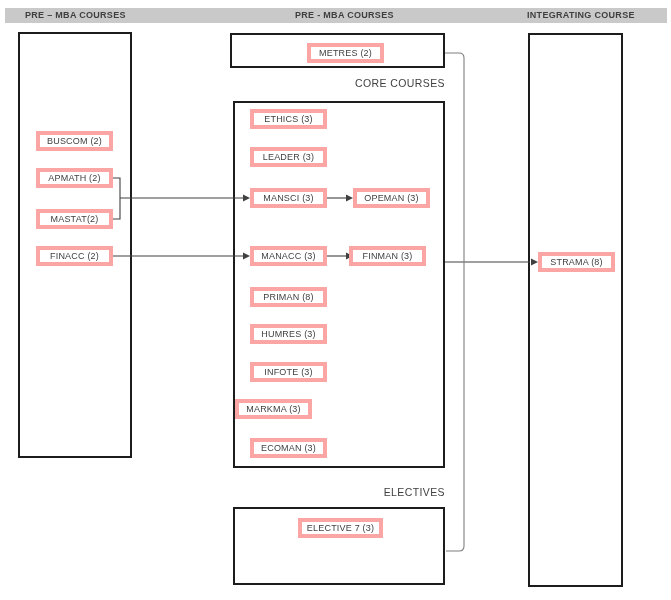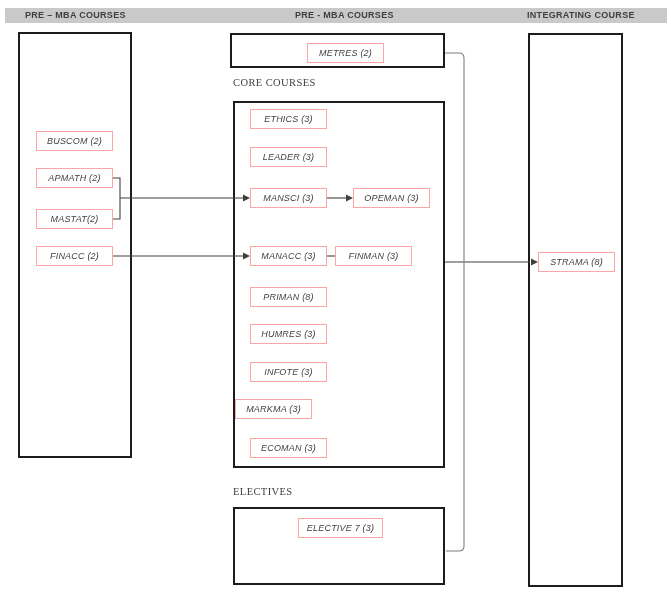--- a/index.html
+++ b/index.html
@@ -15,29 +15,28 @@
     position:absolute;top:0;height:15px;line-height:15px;
     font-size:9px;font-weight:bold;color:#3f3f3f;letter-spacing:.3px;
     white-space:nowrap;
   }
   .outer{
     position:absolute;border:2px solid #1c1c1c;background:#ffffff;
     box-sizing:border-box;
   }
   .node{
     position:absolute;width:77px;height:20px;box-sizing:border-box;
-    border:1px solid #fca5a5;background:#ffffff;
+    border:4px solid #fca5a5;background:#ffffff;
     display:flex;align-items:center;justify-content:center;
-    font-size:9px;color:#3f3f3f;white-space:nowrap;letter-spacing:.2px;font-style:italic;
+    font-size:9px;color:#3f3f3f;white-space:nowrap;letter-spacing:.2px;
   }
   .seclabel{
     position:absolute;left:233px;width:212px;height:16px;
-    font-size:10.5px;color:#3f3f3f;text-align:left;letter-spacing:.4px;
+    font-size:10.5px;color:#3f3f3f;text-align:right;letter-spacing:.4px;
     line-height:16px;
-    font-family:Liberation Serif, serif;
   }
   svg.connectors{
     position:absolute;left:0;top:0;width:671px;height:600px;
     pointer-events:none;
   }
 </style>
 </head>
 <body>
 
 <div class="stage">
@@ -81,21 +80,21 @@
   <div class="node" style="left:36px;top:209px">MASTAT(2)</div>
   <div class="node" style="left:36px;top:246px">FINACC (2)</div>
 
   <div class="node" style="left:307px;top:43px">METRES (2)</div>
 
   <div class="node" style="left:250px;top:109px">ETHICS (3)</div>
   <div class="node" style="left:250px;top:147px">LEADER (3)</div>
   <div class="node" style="left:250px;top:188px">MANSCI (3)</div>
   <div class="node" style="left:353px;top:188px">OPEMAN (3)</div>
   <div class="node" style="left:250px;top:246px">MANACC (3)</div>
-  <div class="node" style="left:335px;top:246px">FINMAN (3)</div>
+  <div class="node" style="left:349px;top:246px">FINMAN (3)</div>
   <div class="node" style="left:250px;top:287px">PRIMAN (8)</div>
   <div class="node" style="left:250px;top:324px">HUMRES (3)</div>
   <div class="node" style="left:250px;top:362px">INFOTE (3)</div>
   <div class="node" style="left:235px;top:399px">MARKMA (3)</div>
   <div class="node" style="left:250px;top:438px">ECOMAN (3)</div>
 
   <div class="node" style="left:298px;top:518px;width:85px">ELECTIVE 7 (3)</div>
 
   <div class="node" style="left:538px;top:252px">STRAMA (8)</div>
 

